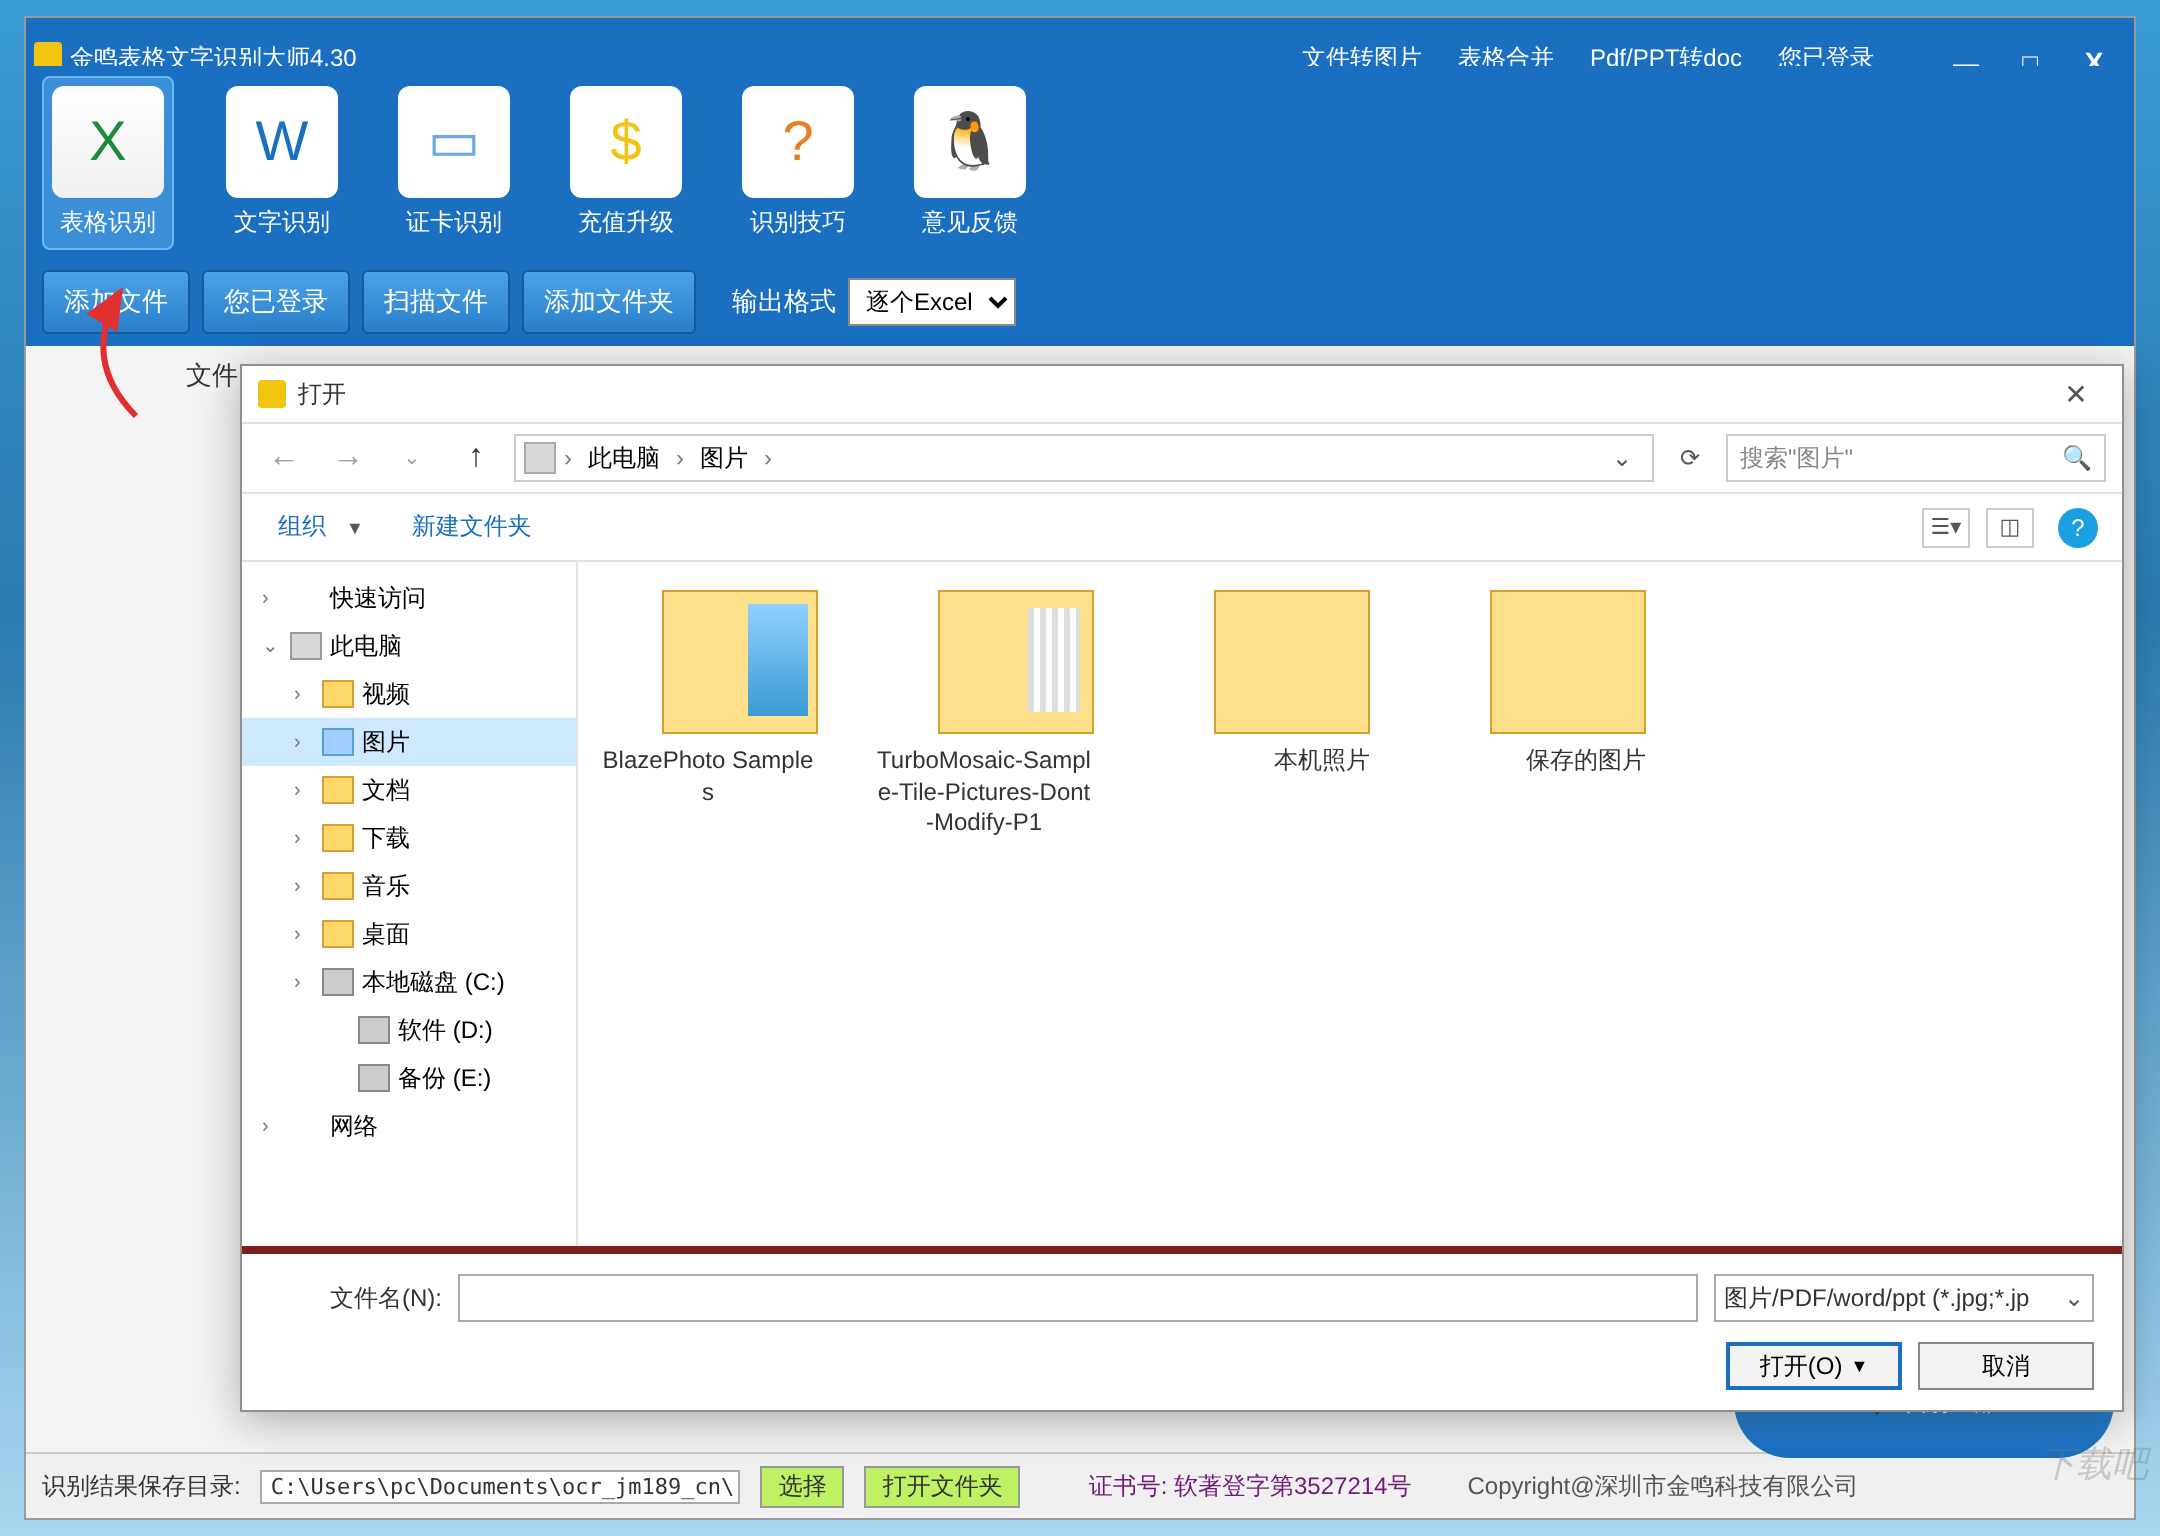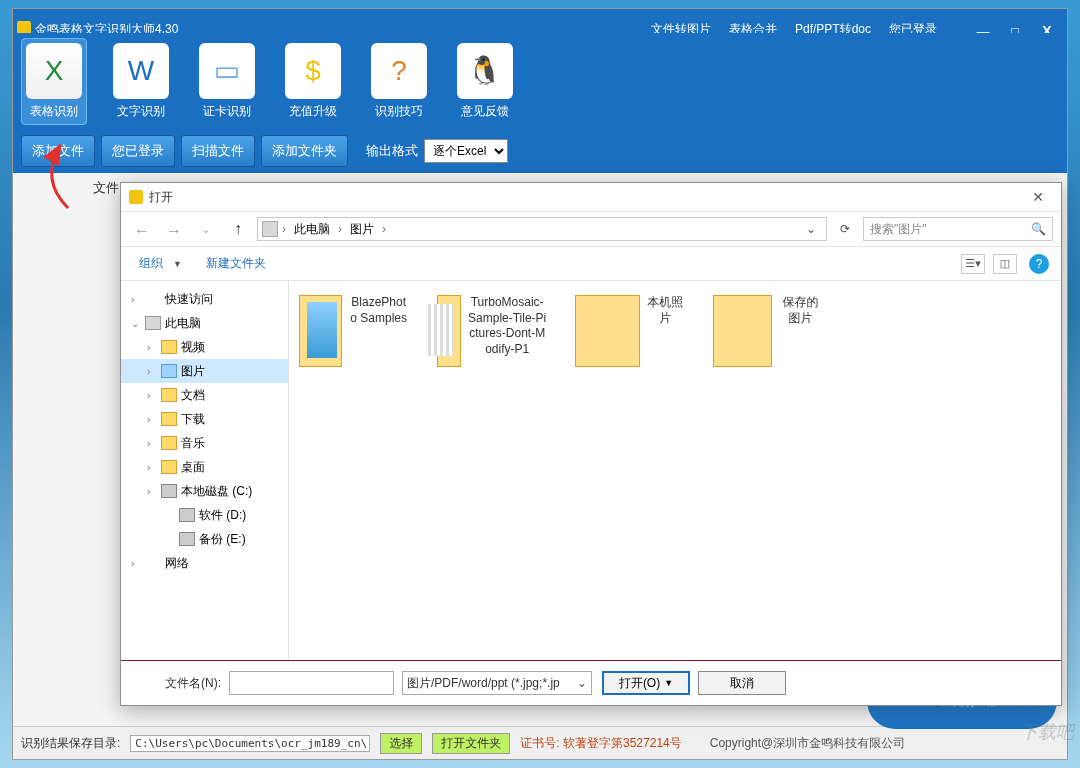--- a/index.html
+++ b/index.html
@@ -30,21 +30,21 @@
 .optlabel{margin-left:12px;font-size:13px}
 select.outfmt{height:24px;background:#fff;color:#000;border:1px solid #888;padding:0 4px;font-size:12px}
 .radio-group{display:flex;align-items:center;gap:6px;margin-left:10px;font-size:13px}
 .radio{width:12px;height:12px;border-radius:50%;border:2px solid #fff;display:inline-block;position:relative}
 .radio.checked::after{content:"";position:absolute;left:1px;top:1px;width:6px;height:6px;background:#fff;border-radius:50%}
 .content{flex:1;background:#f4f4f4;position:relative}
 .flabel{position:absolute;left:80px;top:6px;font-size:13px;color:#333}
 .statusbar{height:26px;background:#f0f0f0;border-top:1px solid #ccc;display:flex;align-items:center;padding:16px 8px;gap:10px;font-size:12px;color:#333}
 .statusbar .path{border:1px solid #aaa;background:#fff;padding:1px 4px;font-family:Consolas,monospace;font-size:11px;width:240px;overflow:hidden;white-space:nowrap}
 .sbtn{border:1px solid #999;background:#bef264;padding:1px 8px;cursor:pointer}
-.statusbar .cert{color:#c2410c}
+.statusbar .cert{margin-left:24px;color:#701a75}
 .statusbar .copy{margin-left:18px;color:#555}
 .bigbtn{position:absolute;right:10px;bottom:30px;width:190px;height:56px;background:linear-gradient(#3b9be8,#1a6fc0);border-radius:28px;color:#fff;display:flex;align-items:center;justify-content:center;font-size:20px;gap:10px}
 .arrow{position:absolute;left:20px;top:140px;width:70px;height:70px;pointer-events:none}
 .arrow svg{overflow:visible}
 
 .dialog{position:absolute;left:120px;top:182px;width:942px;height:524px;background:#fff;border:1px solid #8f8f8f;box-shadow:0 4px 20px rgba(0,0,0,.3);display:flex;flex-direction:column}
 .dlg-title{height:28px;display:flex;align-items:center;padding:0 8px;background:#fff}
 .dlg-title .dicon{width:14px;height:14px;background:#f1c40f;border-radius:2px;margin-right:6px}
 .dlg-title .dtext{font-size:12px;color:#333}
 .dlg-title .dspacer{flex:1}
@@ -74,26 +74,26 @@
 .tnode.sel{background:#cde8ff}
 .tnode .exp{width:10px;color:#777;font-size:10px}
 .tnode .ticn{width:16px;height:14px;display:inline-block}
 .ticn.star{color:#2a7fc8}
 .ticn.pc{background:#d8d8d8;border:1px solid #999}
 .ticn.fld{background:#ffd86b;border:1px solid #d4a030}
 .ticn.pic{background:#9fd0ff;border:1px solid #5a9fd4}
 .ticn.disk{background:#ccc;border:1px solid #888}
 .ticn.net{color:#2a7fc8}
 .files{flex:1;padding:14px 10px;display:flex;gap:28px;align-items:flex-start}
-.fitem{width:110px;display:flex;align-items:flex-start;gap:6px;text-align:center}
+.fitem{width:110px;display:flex;flex-direction:column;align-items:flex-end;gap:6px;text-align:center}
 .fthumb{width:78px;height:72px;background:#ffe08a;border:1px solid #d4a030;position:relative}
 .fthumb.photo::after{content:"";position:absolute;right:4px;top:6px;width:30px;height:56px;background:linear-gradient(#8fd0ff,#3a9bd4)}
 .fthumb.mosaic::after{content:"";position:absolute;right:6px;top:8px;width:26px;height:52px;background:repeating-linear-gradient(90deg,#ddd 0 3px,#fff 3px 6px)}
 .fname{font-size:12px;color:#333;word-break:break-all;line-height:1.3}
-.dlg-bottom{border-top:1px solid #7f1d1d;padding:10px 14px;display:flex;flex-direction:row;gap:10px;background:#fff}
+.dlg-bottom{border-top:4px solid #7f1d1d;padding:10px 14px;display:flex;flex-direction:column;gap:10px;background:#fff}
 .fn-row{display:flex;align-items:center;gap:8px}
 .fn-label{width:86px;text-align:right;color:#333}
 .fn-input{flex:1;height:24px;border:1px solid #aaa;padding:0 4px}
 .fn-filter{width:190px;height:24px;border:1px solid #aaa;padding:0 4px;display:flex;align-items:center;color:#333;white-space:nowrap;overflow:hidden}
 .fn-filter .dd{margin-left:auto;color:#555}
 .btn-row{display:flex;justify-content:flex-end;gap:8px}
 .dbtn{width:88px;height:24px;border:1px solid #888;background:#f3f3f3;cursor:pointer;display:flex;align-items:center;justify-content:center}
 .dbtn.primary{border:2px solid #1a6fc0}
 .watermark{position:absolute;right:6px;bottom:24px;color:rgba(120,120,120,.35);font-size:18px;font-style:italic;pointer-events:none}
 </style>

